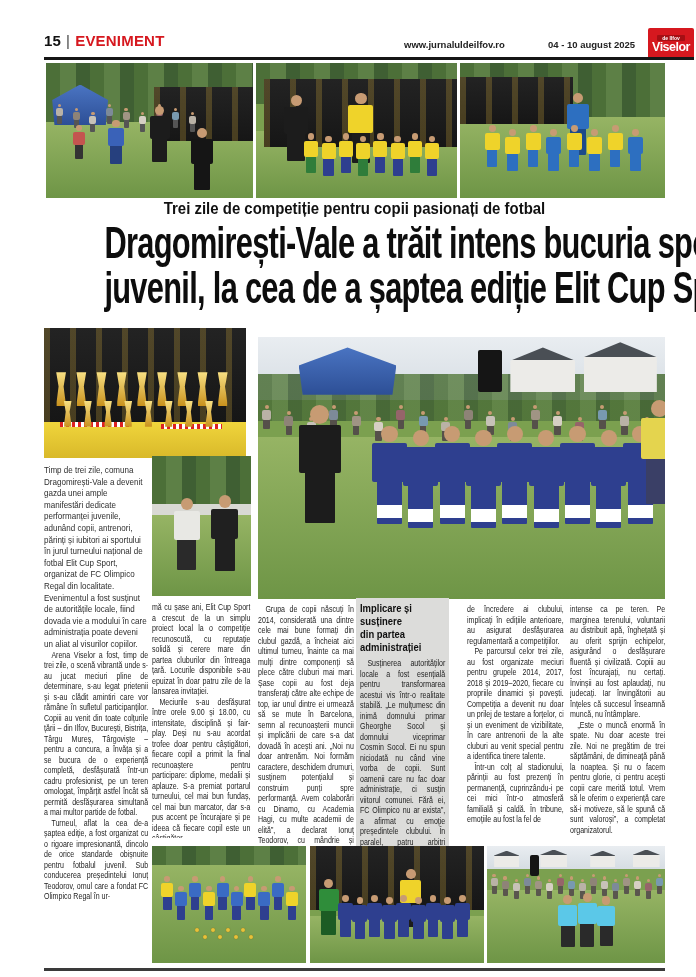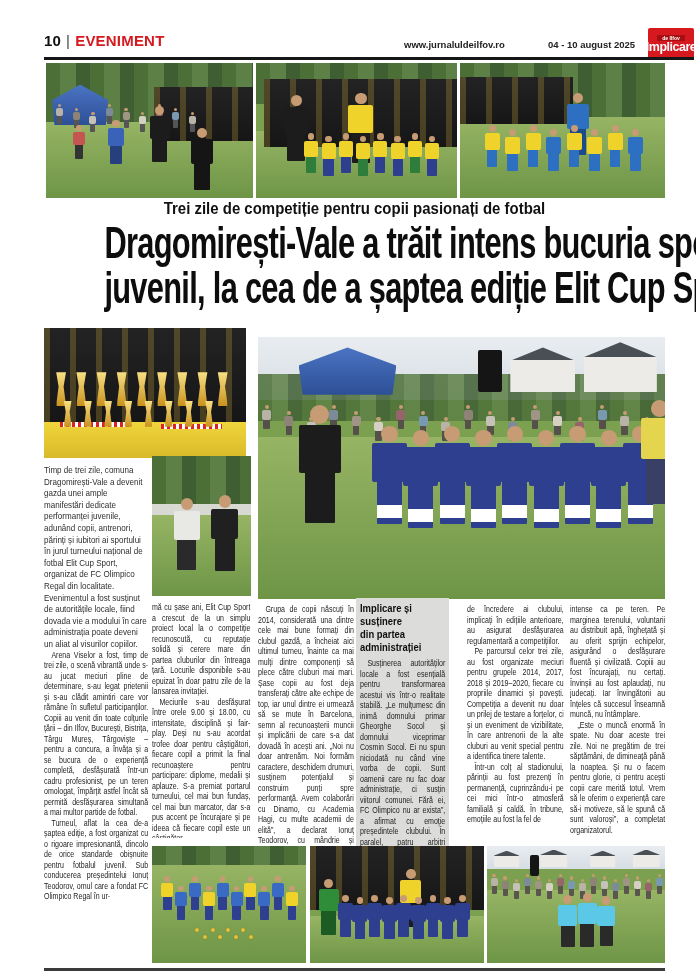--- a/index.html
+++ b/index.html
@@ -58,27 +58,27 @@
   .box-inner{position:absolute;left:4px;top:4px;width:104px;transform:scaleX(0.82);transform-origin:0 0;}
   .box-title{font-size:11.5px;line-height:13px;font-weight:700;color:#0f0f0f;white-space:pre-line;margin:0 0 4px;}
   .box-body{text-align:justify;font-size:8.6px;line-height:10.5px;margin:0;text-indent:9px;}
 </style>
 </head>
 <body>
 
 <div class="page">
 
   <div class="abs hdr-sec">
-    <span class="num">10</span><span class="sep">|</span><span class="sec">EVENIMENT</span>
+    <span class="num">15</span><span class="sep">|</span><span class="sec">EVENIMENT</span>
   </div>
   <div class="abs hdr-web">www.jurnaluldeilfov.ro</div>
   <div class="abs hdr-date">04 - 10 august 2025</div>
   <div class="abs logo">
     <span class="top">de Ilfov</span>
-    <span class="main">Implicare</span>
+    <span class="main">Viselor</span>
   </div>
   <div class="abs rule1"></div>
 
   <div class="photo" style="left:46px;top:63px;width:207px;height:135px;">
     <div class="trees" style="height:46%;"></div>
     <div class="grass" style="height:56%;"></div>
     <div class="banner" style="left:52%;top:18%;width:48%;height:40%;"></div>
     <div class="canopy" style="left:3%;top:16%;width:27%;height:30%;"></div>
   <div class="fig" style="left: 5%; top: 30%; height: 20px; width: 7px;">
         <i></i>

